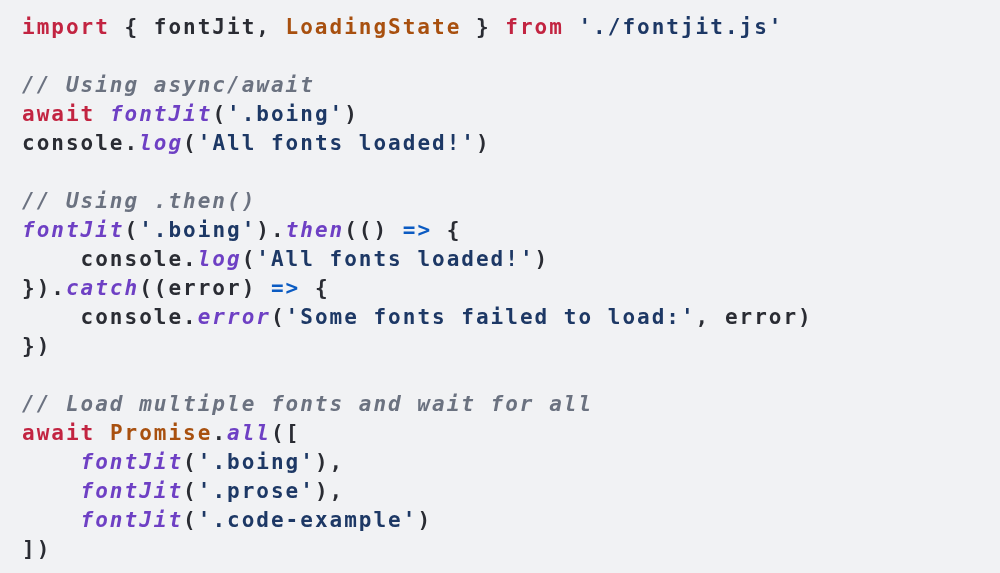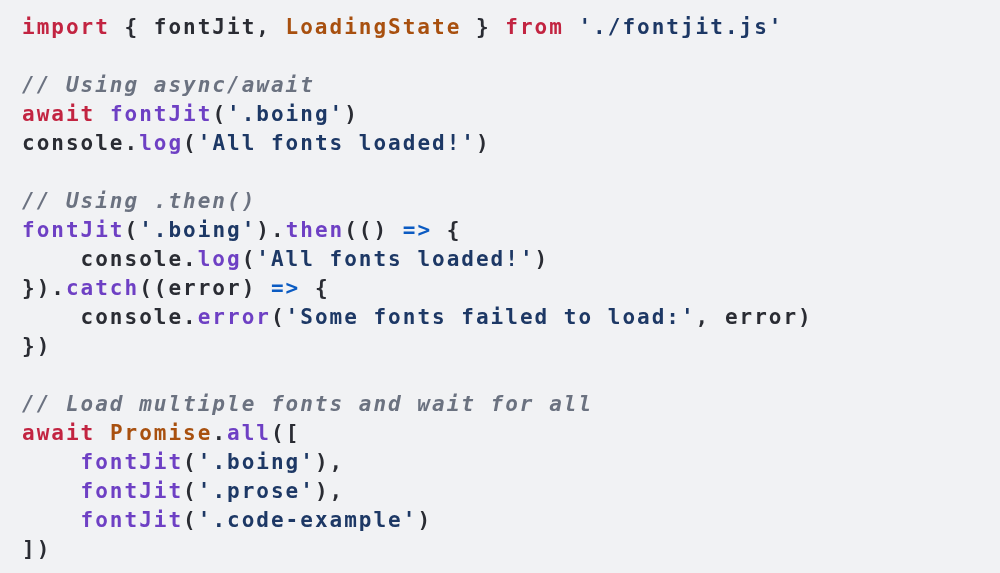--- a/index.html
+++ b/index.html
@@ -27,21 +27,21 @@
     letter-spacing: 2px;
     white-space: pre;
     color: var(--c-plain, #2a2c33);
   }
   .code-line {
     height: 29px;
   }
   .tok-plain    { color: var(--c-plain,    #2a2c33); }
   .tok-keyword  { color: var(--c-keyword,  #c22441); }
   .tok-class    { color: var(--c-class,    #a8500f); }
-  .tok-function { color: var(--c-function, #6e40c4); }
+  .tok-function { color: var(--c-function, #6e40c4); font-style: italic; }
   .tok-string   { color: var(--c-string,   #1d3865); }
   .tok-operator { color: var(--c-operator, #0b5bc2); }
   .tok-comment  { color: var(--c-comment,  #6b7280); font-style: italic; }
 </style>
 </head>
 <body style="background: rgb(241, 242, 244);">
 
 <div class="code-wrap">
   <pre class="code" id="code-block"><div class="code-line"><span class="tok-keyword">import</span><span class="tok-plain"> { fontJit, </span><span class="tok-class">LoadingState</span><span class="tok-plain"> } </span><span class="tok-keyword">from</span><span class="tok-plain"> </span><span class="tok-string">'./fontjit.js'</span></div><div class="code-line">&nbsp;</div><div class="code-line"><span class="tok-comment">// Using async/await</span></div><div class="code-line"><span class="tok-keyword">await</span><span class="tok-plain"> </span><span class="tok-function">fontJit</span><span class="tok-plain">(</span><span class="tok-string">'.boing'</span><span class="tok-plain">)</span></div><div class="code-line"><span class="tok-plain">console.</span><span class="tok-function">log</span><span class="tok-plain">(</span><span class="tok-string">'All fonts loaded!'</span><span class="tok-plain">)</span></div><div class="code-line">&nbsp;</div><div class="code-line"><span class="tok-comment">// Using .then()</span></div><div class="code-line"><span class="tok-function">fontJit</span><span class="tok-plain">(</span><span class="tok-string">'.boing'</span><span class="tok-plain">).</span><span class="tok-function">then</span><span class="tok-plain">(() </span><span class="tok-operator">=&gt;</span><span class="tok-plain"> {</span></div><div class="code-line"><span class="tok-plain">    console.</span><span class="tok-function">log</span><span class="tok-plain">(</span><span class="tok-string">'All fonts loaded!'</span><span class="tok-plain">)</span></div><div class="code-line"><span class="tok-plain">}).</span><span class="tok-function">catch</span><span class="tok-plain">((error) </span><span class="tok-operator">=&gt;</span><span class="tok-plain"> {</span></div><div class="code-line"><span class="tok-plain">    console.</span><span class="tok-function">error</span><span class="tok-plain">(</span><span class="tok-string">'Some fonts failed to load:'</span><span class="tok-plain">, error)</span></div><div class="code-line"><span class="tok-plain">})</span></div><div class="code-line">&nbsp;</div><div class="code-line"><span class="tok-comment">// Load multiple fonts and wait for all</span></div><div class="code-line"><span class="tok-keyword">await</span><span class="tok-plain"> </span><span class="tok-class">Promise</span><span class="tok-plain">.</span><span class="tok-function">all</span><span class="tok-plain">([</span></div><div class="code-line"><span class="tok-plain">    </span><span class="tok-function">fontJit</span><span class="tok-plain">(</span><span class="tok-string">'.boing'</span><span class="tok-plain">),</span></div><div class="code-line"><span class="tok-plain">    </span><span class="tok-function">fontJit</span><span class="tok-plain">(</span><span class="tok-string">'.prose'</span><span class="tok-plain">),</span></div><div class="code-line"><span class="tok-plain">    </span><span class="tok-function">fontJit</span><span class="tok-plain">(</span><span class="tok-string">'.code-example'</span><span class="tok-plain">)</span></div><div class="code-line"><span class="tok-plain">])</span></div></pre>
 </div>

